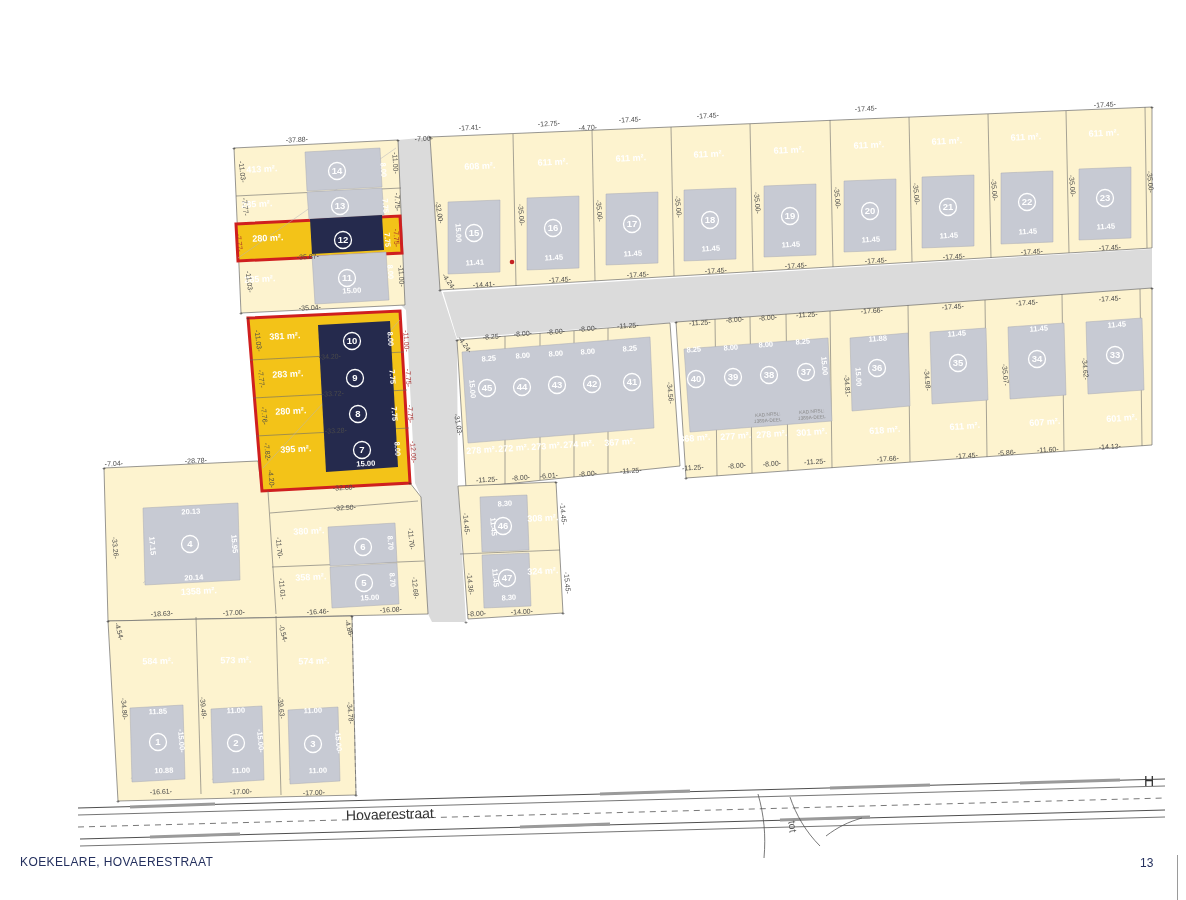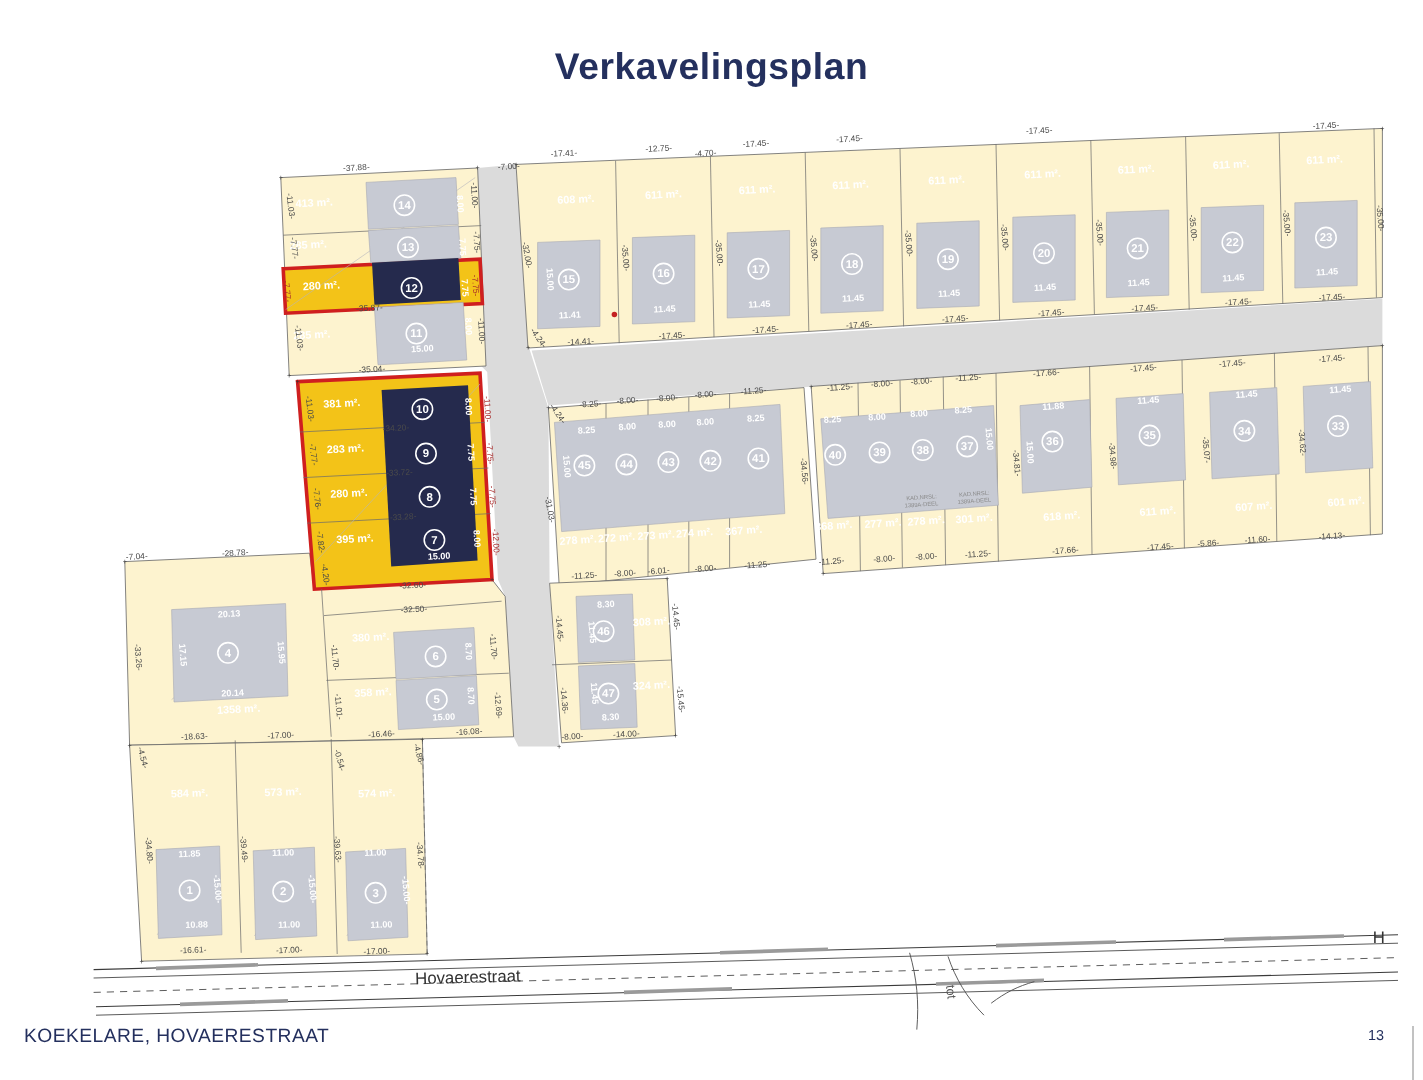--- a/index.html
+++ b/index.html
@@ -1,21 +1,21 @@
 <!DOCTYPE html>
 <html style="--navy-text: #24305e; --plot-fill: #fdf3cf; --hl-fill: #f3c318; --hl-border: #cf1f1f; --bld-gray: #c7cad3; --bld-navy: #252a4d; --road-fill: #dbdbdb;"><head>
 <meta charset="utf-8">
 <style>
   html,body{margin:0;padding:0;background:#fff;}
   #page{position:relative;width:1186px;height:900px;background:#fff;overflow:hidden;
         font-family:"Liberation Sans",sans-serif;}
   #plan-svg{position:absolute;left:0;top:0;}
   .page-title{position:absolute;left:0;right:0;top:38px;text-align:center;
     font-size:31px;font-weight:bold;color:var(--navy-text,#24305e);letter-spacing:.5px;}
-  .footer-loc{position:absolute;left:20px;top:855px;font-size:16px;font-weight:500;
+  .footer-loc{position:absolute;left:20px;top:855px;font-size:12px;font-weight:500;
     color:var(--navy-text,#24305e);letter-spacing:.4px;}
   .footer-page{position:absolute;left:1140px;top:856px;font-size:12px;
     color:var(--navy-text,#24305e);}
   .footer-rule{position:absolute;left:1177px;top:855px;height:45px;width:0;
     border-left:1.2px solid #9a9a9a;}
   
   .road{fill:var(--road-fill,#dbdbdb);stroke:none;}
   .blk-plot{fill:var(--plot-fill,#fdf3cf);stroke:#6b6b6b;stroke-width:.7;}
   .blk-highlight{fill:var(--hl-fill,#f3c318);stroke:var(--hl-border,#cf1f1f);stroke-width:3;}
   .bld-gray{fill:var(--bld-gray,#c7cad3);stroke:#a8aab4;stroke-width:.5;}
@@ -32,21 +32,20 @@
   .lbl-s2{font-size:10.5px;fill:#555555;}
   .lbl-x{font-size:6px;fill:#333333;}
   .circ{fill:none;stroke:#ffffff;stroke-width:1.3;}
   .circ-n{font-size:9.5px;font-weight:bold;fill:#ffffff;}
   .dot{fill:#c42222;}
 </style>
 </head>
 <body>
 
 <div id="page">
-  <div class="page-title">Verkavelingsplan</div>
   <svg id="plan-svg" width="1186" height="900" viewBox="0 0 1186 900">
       <polygon points="398,140 430,137 440,287 457,340 458,487 466,622 432,622 428,614 421,497 415,483 406,310 401,305" class="road"></polygon>
       <polygon points="443,292 1152,249 1152,288 457,338" class="road"></polygon>
       <polygon points="234,148 398,140 405,305 241,313" class="blk-plot"></polygon>
       <polygon points="430,137 1152,107 1152,248 440,290" class="blk-plot"></polygon>
       <polygon points="457,340 670,323 680,466 466,488" class="blk-plot"></polygon>
       <polygon points="676,322 1152,288 1152,445 686,478" class="blk-plot"></polygon>
       <polygon points="458,486 556,482 563,613 468,619" class="blk-plot"></polygon>
       <polygon points="104,468 258,461 262,491 410,483 421,497 428,614 108,621" class="blk-plot"></polygon>
       <polygon points="108,621 352,616 356,795 118,801" class="blk-plot"></polygon>

